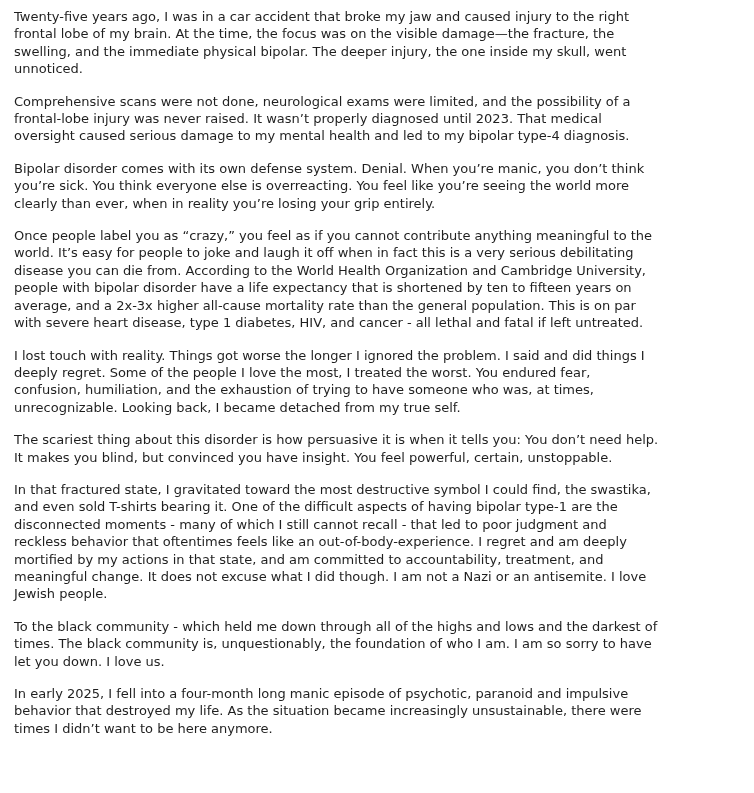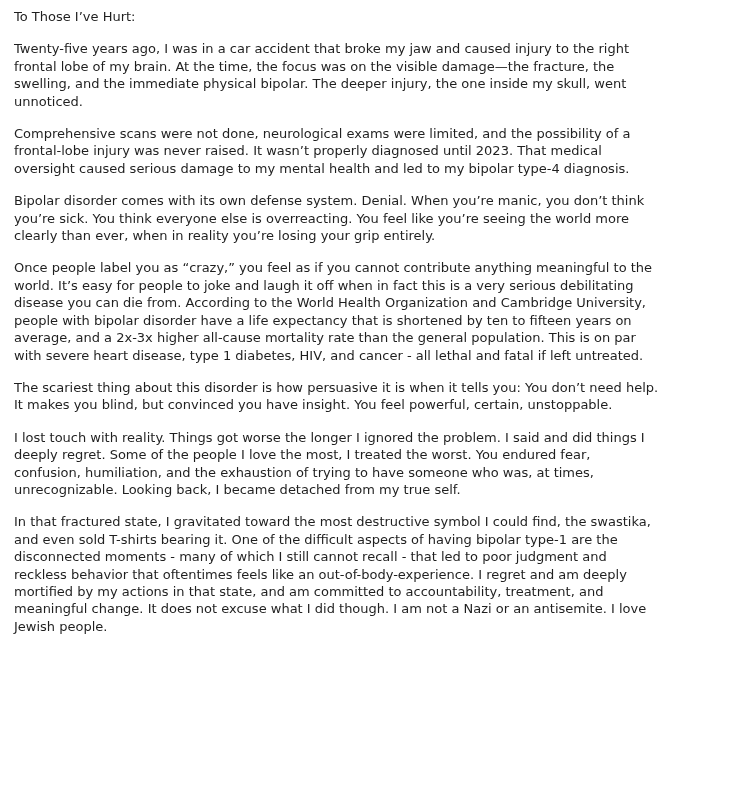--- a/index.html
+++ b/index.html
@@ -27,43 +27,48 @@
     line-height: 17.4px;
     font-weight: 400;
     white-space: pre;
     letter-spacing: 0;
   }
 </style>
 </head>
 <body>
 
 <div class="page">
-  <p class="para">To Those I’ve Hurt:</p>
   <p class="para">Twenty-five years ago, I was in a car accident that broke my jaw and caused injury to the right
 frontal lobe of my brain. At the time, the focus was on the visible damage—the fracture, the
 swelling, and the immediate physical bipolar. The deeper injury, the one inside my skull, went
 unnoticed.</p>
   <p class="para">Comprehensive scans were not done, neurological exams were limited, and the possibility of a
 frontal-lobe injury was never raised. It wasn’t properly diagnosed until 2023. That medical
 oversight caused serious damage to my mental health and led to my bipolar type-4 diagnosis.</p>
   <p class="para">Bipolar disorder comes with its own defense system. Denial. When you’re manic, you don’t think
 you’re sick. You think everyone else is overreacting. You feel like you’re seeing the world more
 clearly than ever, when in reality you’re losing your grip entirely.</p>
   <p class="para">Once people label you as “crazy,” you feel as if you cannot contribute anything meaningful to the
 world. It’s easy for people to joke and laugh it off when in fact this is a very serious debilitating
 disease you can die from. According to the World Health Organization and Cambridge University,
 people with bipolar disorder have a life expectancy that is shortened by ten to fifteen years on
 average, and a 2x-3x higher all-cause mortality rate than the general population. This is on par
 with severe heart disease, type 1 diabetes, HIV, and cancer - all lethal and fatal if left untreated.</p>
-  <p class="para">The scariest thing about this disorder is how persuasive it is when it tells you: You don’t need help.
-It makes you blind, but convinced you have insight. You feel powerful, certain, unstoppable.</p>
   <p class="para">I lost touch with reality. Things got worse the longer I ignored the problem. I said and did things I
 deeply regret. Some of the people I love the most, I treated the worst. You endured fear,
 confusion, humiliation, and the exhaustion of trying to have someone who was, at times,
 unrecognizable. Looking back, I became detached from my true self.</p>
+  <p class="para">The scariest thing about this disorder is how persuasive it is when it tells you: You don’t need help.
+It makes you blind, but convinced you have insight. You feel powerful, certain, unstoppable.</p>
   <p class="para">In that fractured state, I gravitated toward the most destructive symbol I could find, the swastika,
 and even sold T-shirts bearing it. One of the difficult aspects of having bipolar type-1 are the
 disconnected moments - many of which I still cannot recall - that led to poor judgment and
 reckless behavior that oftentimes feels like an out-of-body-experience. I regret and am deeply
 mortified by my actions in that state, and am committed to accountability, treatment, and
 meaningful change. It does not excuse what I did though. I am not a Nazi or an antisemite. I love
 Jewish people.</p>
+  <p class="para">To the black community - which held me down through all of the highs and lows and the darkest of
+times. The black community is, unquestionably, the foundation of who I am. I am so sorry to have
+let you down. I love us.</p>
+  <p class="para">In early 2025, I fell into a four-month long manic episode of psychotic, paranoid and impulsive
+behavior that destroyed my life. As the situation became increasingly unsustainable, there were
+times I didn’t want to be here anymore.</p>
 </div>
 
 </body></html>

